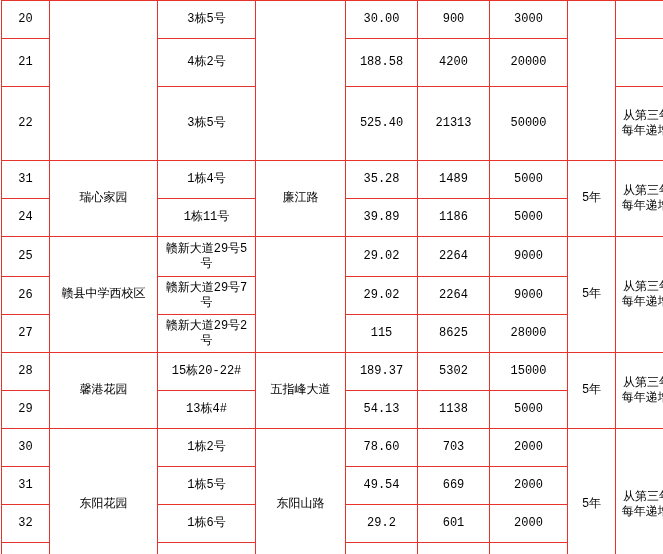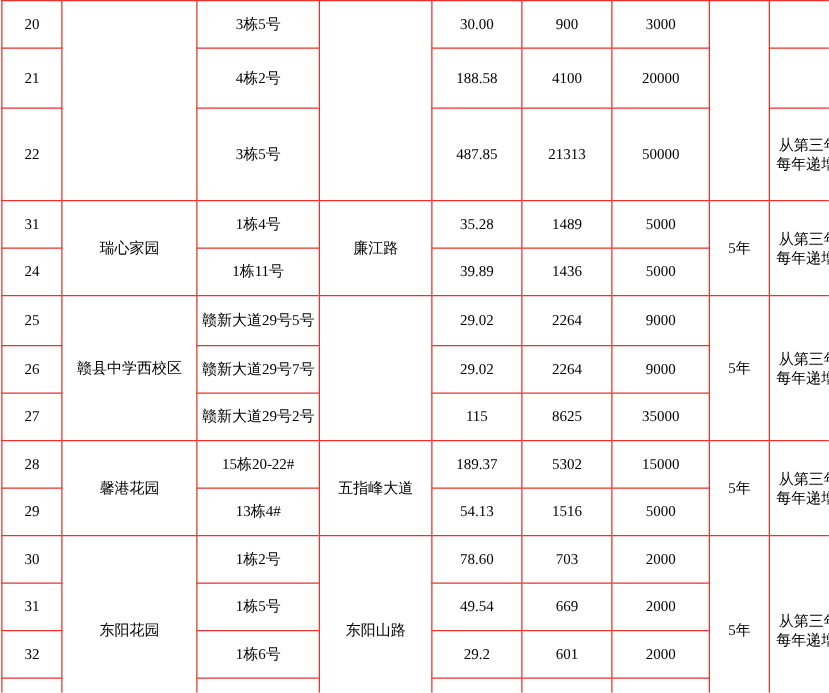--- a/index.html
+++ b/index.html
@@ -11,20 +11,21 @@
     width: 663px;
     height: 554px;
     font-family: "Liberation Serif", "DejaVu Serif", serif;
     color: #000000;
     overflow: hidden;
   }
   #sheet {
     position: relative;
     width: 663px;
     height: 448px;
+    font-family: Liberation Mono, monospace;
   }
   table.grid {
     border-collapse: collapse;
     table-layout: fixed;
     width: 661px;
     margin-left: 1px;
   }
   table.grid td {
     border: 1px solid #e8322c;
     text-align: center;
@@ -77,30 +78,30 @@
         <td class="num">3000</td>
         <td rowspan="3"></td>
         <td></td>
 
       </tr>
 
       <tr style="height:48px">
         <td>21</td>
         <td>4栋2号</td>
         <td class="num">188.58</td>
-        <td class="num">4100</td>
+        <td class="num">4200</td>
         <td class="num">20000</td>
         <td></td>
 
       </tr>
 
       <tr style="height:74px">
         <td>22</td>
         <td>3栋5号</td>
-        <td class="num">487.85</td>
+        <td class="num">525.40</td>
         <td class="num">21313</td>
         <td class="num">50000</td>
         <td class="small">从第三年起每年递增3%</td>
 
       </tr>
 
       <tr style="height:38px">
         <td>31</td>
         <td rowspan="2">瑞心家园</td>
         <td>1栋4号</td>
@@ -110,21 +111,21 @@
         <td class="num">5000</td>
         <td rowspan="2">5年</td>
         <td class="small" rowspan="2">从第三年起每年递增5%</td>
 
       </tr>
 
       <tr style="height:38px">
         <td>24</td>
         <td>1栋11号</td>
         <td class="num">39.89</td>
-        <td class="num">1436</td>
+        <td class="num">1186</td>
         <td class="num">5000</td>
 
       </tr>
 
       <tr style="height:40px">
         <td>25</td>
         <td rowspan="3">赣县中学西校区</td>
         <td class="small">赣新大道29号5号</td>
         <td rowspan="3"></td>
         <td class="num">29.02</td>
@@ -142,42 +143,42 @@
         <td class="num">2264</td>
         <td class="num">9000</td>
 
       </tr>
 
       <tr style="height:38px">
         <td>27</td>
         <td class="small">赣新大道29号2号</td>
         <td class="num">115</td>
         <td class="num">8625</td>
-        <td class="num">35000</td>
+        <td class="num">28000</td>
 
       </tr>
 
       <tr style="height:38px">
         <td>28</td>
         <td rowspan="2">馨港花园</td>
         <td class="small">15栋20-22#</td>
         <td rowspan="2">五指峰大道</td>
         <td class="num">189.37</td>
         <td class="num">5302</td>
         <td class="num">15000</td>
         <td rowspan="2">5年</td>
         <td class="small" rowspan="2">从第三年起每年递增5%</td>
 
       </tr>
 
       <tr style="height:38px">
         <td>29</td>
         <td>13栋4#</td>
         <td class="num">54.13</td>
-        <td class="num">1516</td>
+        <td class="num">1138</td>
         <td class="num">5000</td>
 
       </tr>
 
       <tr style="height:38px">
         <td>30</td>
         <td rowspan="4">东阳花园</td>
         <td>1栋2号</td>
         <td rowspan="4">东阳山路</td>
         <td class="num">78.60</td>

